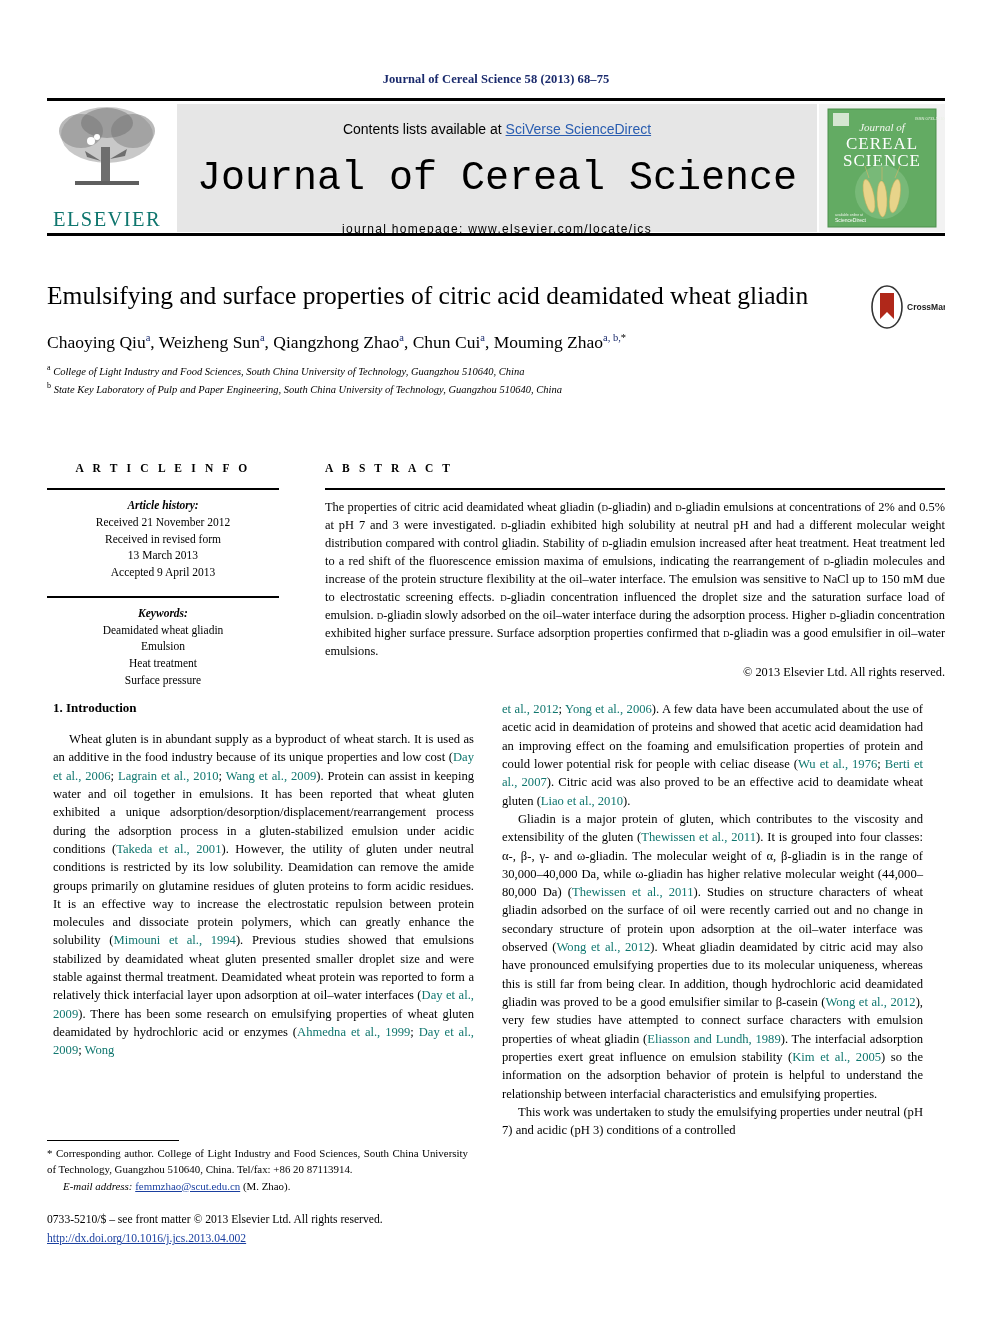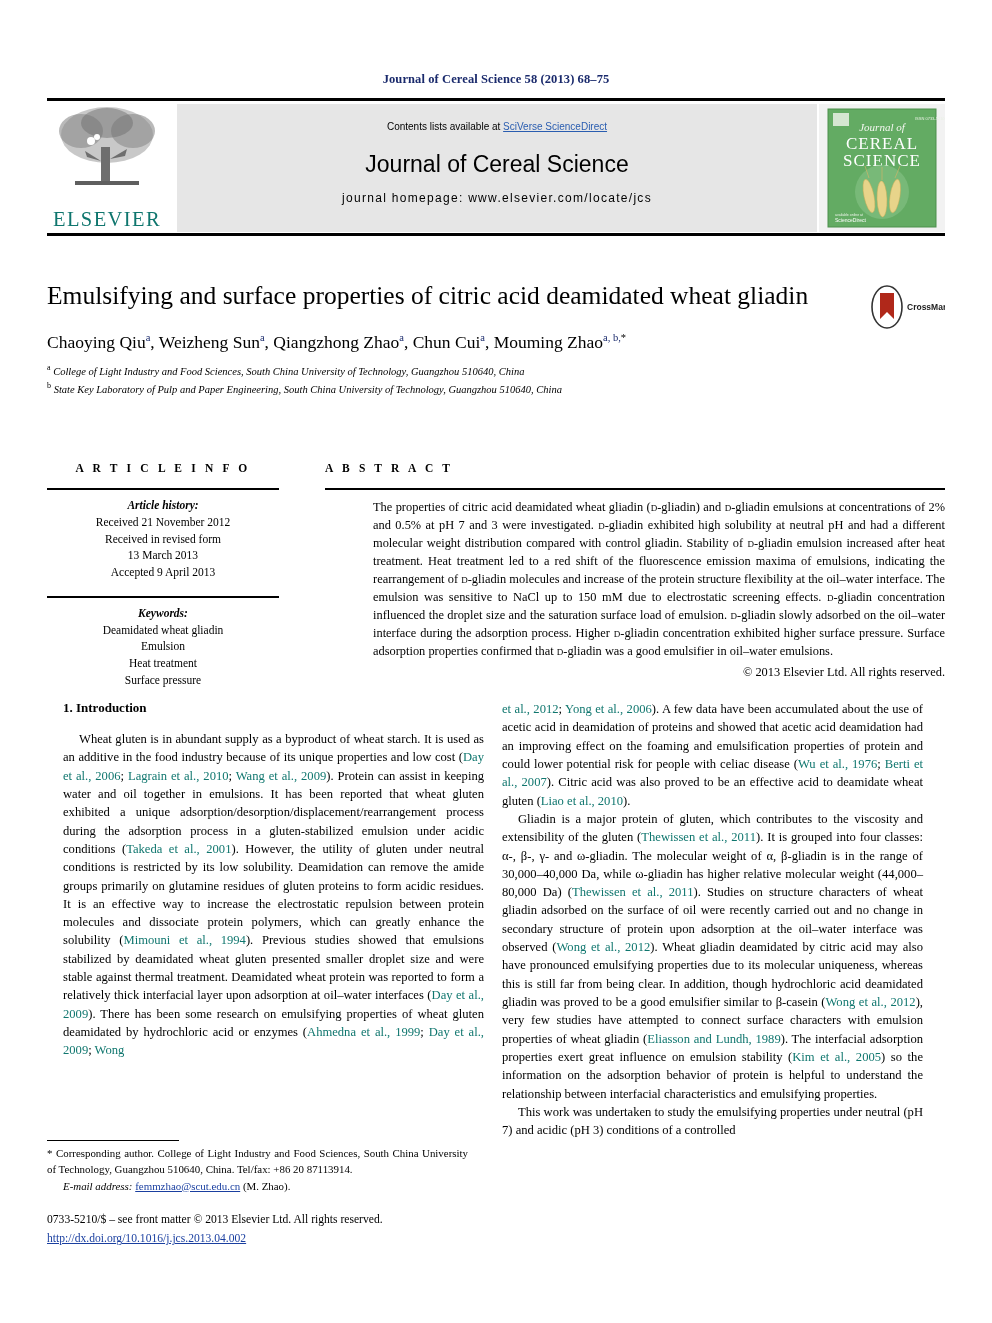--- a/index.html
+++ b/index.html
@@ -58,30 +58,30 @@
 
   .mast-center {
     position: absolute; left: 130px; top: 6px;
     width: 640px; height: 128px;
     background: #e6e6e6;
     text-align: center;
   }
   .contents-line {
     margin-top: 17px;
     font-family: "Liberation Sans", sans-serif;
-    font-size: 10px; color: #000;
+    font-size: 14px; color: #000;
   }
   .contents-line .sd { color: #2a5db0; }
   .journal-title {
     margin-top: 19px;
-    font-family: Liberation Sans, sans-serif;
-    font-size: 23px; color: #000;
+    font-family: Liberation Mono, monospace;
+    font-size: 40px; color: #000;
   }
   .homepage-line {
-    margin-top: 13px;
+    margin-top: 21px;
     font-family: "Liberation Sans", sans-serif;
     font-size: 12px; color: #000;
     letter-spacing: 1.3px;
   }
 
   .cover-thumb {
     position: absolute; left: 772px; top: 6px;
     width: 126px; height: 128px;
     background: #7dd3fc;
     overflow: hidden;
@@ -137,33 +137,32 @@
   }
   .info-body .lab { font-style: italic; font-weight: bold; }
   .info-rule2 { margin-top: 15px; height: 2px; background:#000; }
 
   .abs-rule { margin-top: 14px; height: 2px; background:#000; }
   .abs-body {
     margin-top: 9px;
     font-family: "Liberation Serif", serif;
     font-size: 12.4px; line-height: 1.45;
     text-align: justify;
-    margin-left: 48px;
   }
   .abs-copy {
     margin-top: 4px;
     text-align: right;
     font-family: "Liberation Serif", serif;
     font-size: 12.4px;
   }
 
   
   .body-cols { position: absolute; left: 47px; top: 700px; width: 898px; }
   .bcol { position: absolute; top: 0; width: 421px; }
-  .bcol.left { left: 16px; }
+  .bcol.left { left: 6px; }
   .bcol.right { left: 455px; }
 
   .h1 {
     font-family: "Liberation Serif", serif;
     font-weight: bold; font-size: 13px;
     margin: 0 0 14px 0;
   }
   p.body-p {
     font-family: "Liberation Serif", serif;
     font-size: 12.6px; line-height: 1.455;

